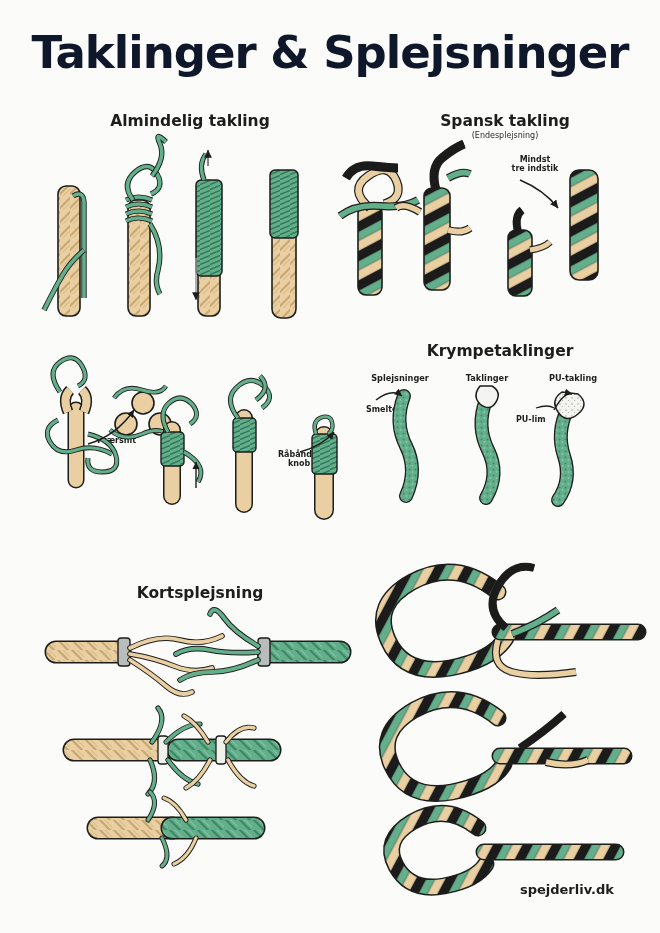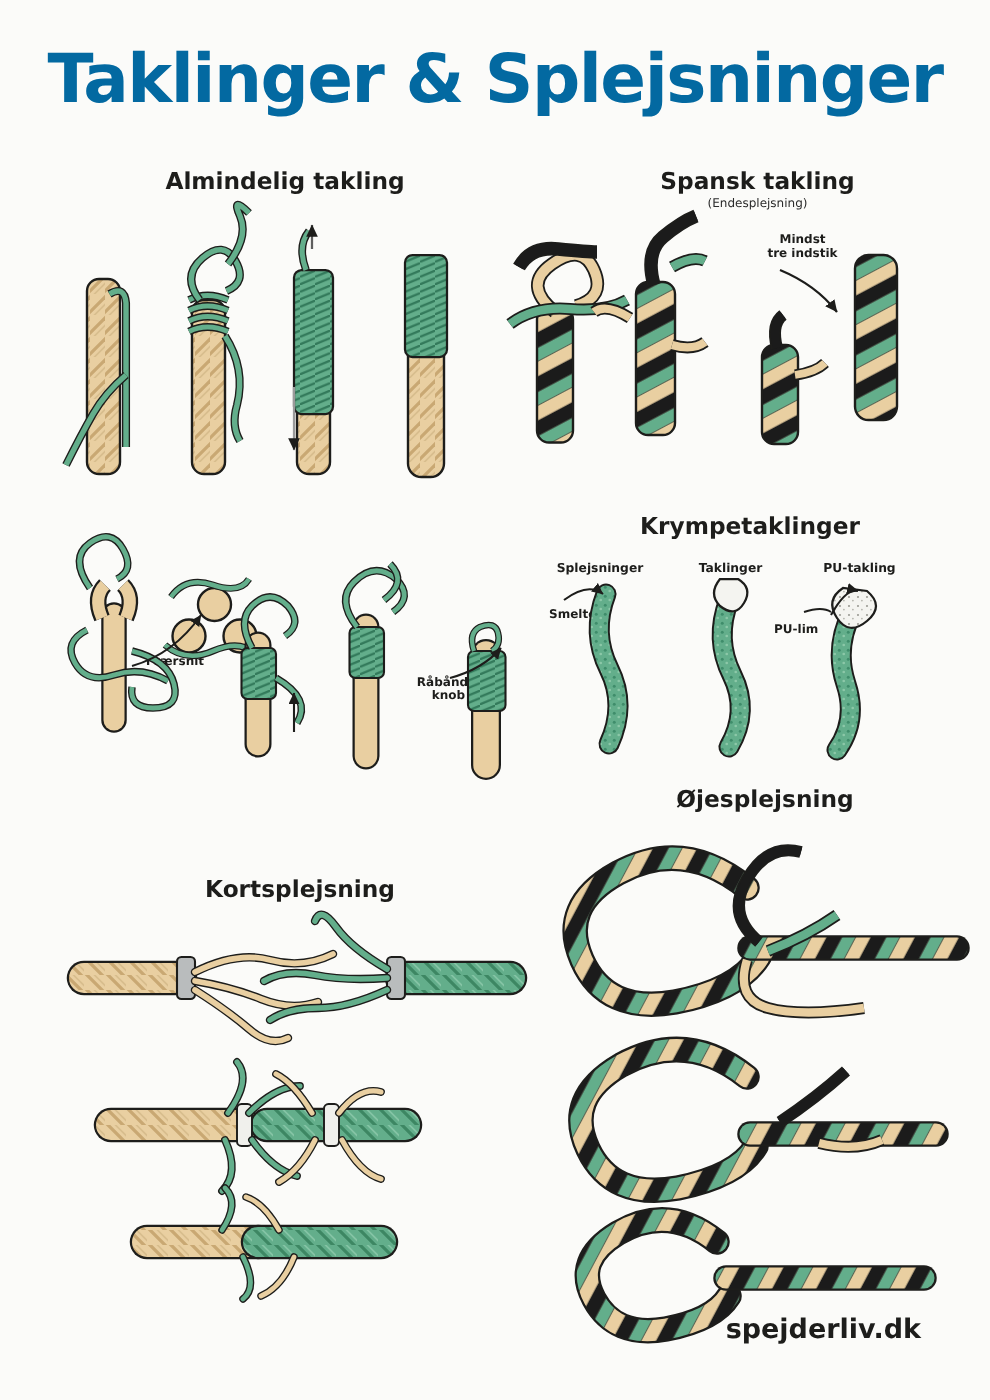--- a/index.html
+++ b/index.html
@@ -11,21 +11,21 @@
     overflow:hidden;
     position:relative;
   }
   .poster{position:relative;width:660px;height:933px;}
 
   
   .title{
     position:absolute;left:0;right:0;top:26px;
     text-align:center;
     font-size:45px;font-weight:700;letter-spacing:-1px;
-    color:#0369a1;
+    color:#0f172a;
     font-family:"DejaVu Sans","Liberation Sans",sans-serif;
   }
   .sec-title{
     position:absolute;text-align:center;
     font-size:15.5px;font-weight:700;color:#1d1d1b;
     white-space:nowrap;
   }
   .sub-title{
     position:absolute;text-align:center;
     font-size:8px;font-weight:400;color:#2b2b2b;white-space:nowrap;
@@ -34,21 +34,21 @@
     position:absolute;text-align:center;
     font-size:8.2px;font-weight:700;color:#1d1d1b;white-space:nowrap;
   }
   .note{
     position:absolute;
     font-size:8px;font-weight:700;color:#1d1d1b;
     line-height:1.15;text-align:center;white-space:pre-line;
   }
   .footer{
     position:absolute;right:46px;bottom:36px;
-    font-size:18px;font-weight:600;color:#1d1d1b;
+    font-size:13px;font-weight:600;color:#1d1d1b;
   }
 
   svg{position:absolute;left:0;top:0;overflow:visible;}
   .art{position:absolute;left:0;top:0;width:660px;height:933px;pointer-events:none;}
 </style>
 </head>
 <body>
 
 <div class="poster">
 
@@ -61,21 +61,20 @@
 
 
   <div class="sec-title" style="left:350px;top:342px;width:300px;">Krympetaklinger</div>
 
   <div class="mini-title" style="left:345px;top:373px;width:110px;">Splejsninger</div>
   <div class="mini-title" style="left:432px;top:373px;width:110px;">Taklinger</div>
   <div class="mini-title" style="left:518px;top:373px;width:110px;">PU-takling</div>
 
   <div class="sec-title" style="left:50px;top:584px;width:300px;">Kortsplejsning</div>
 
-  <div class="sec-title" style="left:360px;top:524px;width:300px;">Øjesplejsning</div>
 
   <div class="note" style="left:500px;top:155px;width:70px;">Mindst
 tre indstik</div>
 
   <div class="note" style="left:96px;top:436px;width:60px;text-align:left;">Tværsnit</div>
 
   <div class="note" style="left:273px;top:450px;width:52px;">Råbånds-
 knob</div>
 
   <div class="note" style="left:366px;top:405px;width:46px;text-align:left;">Smeltet</div>

